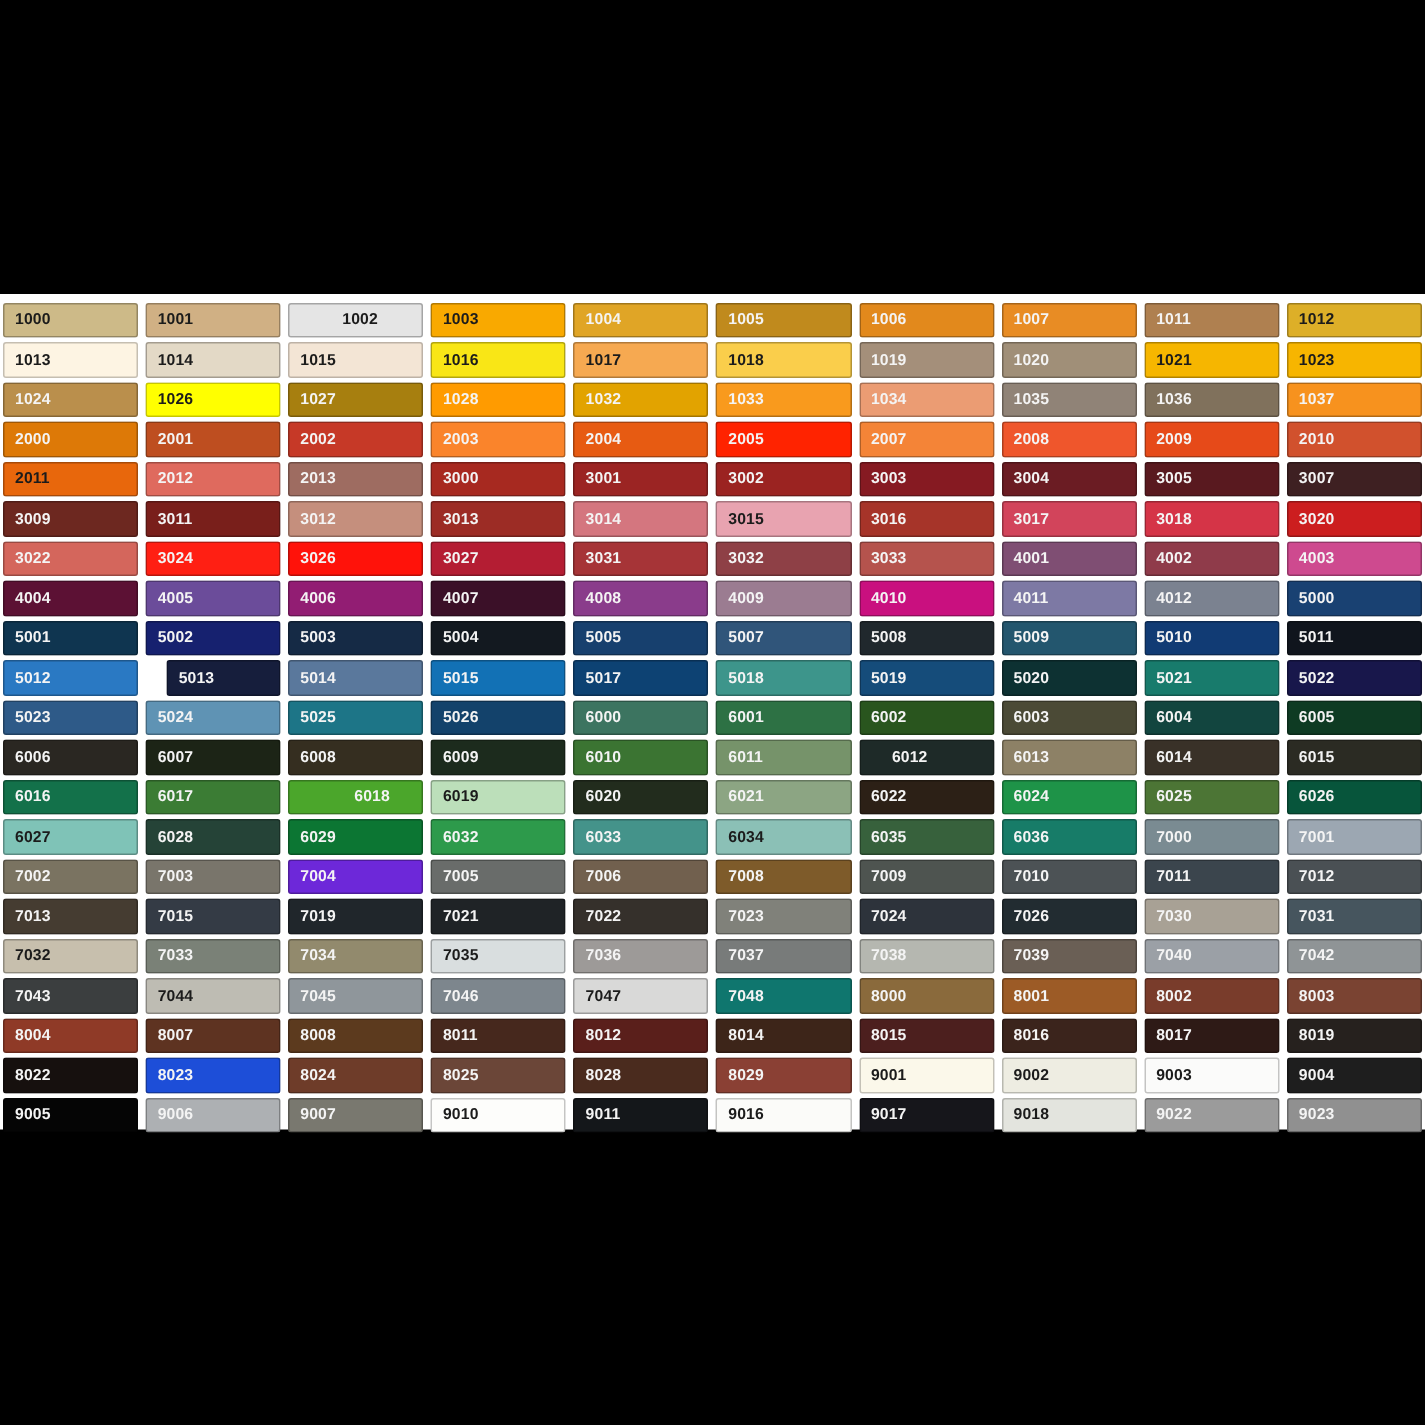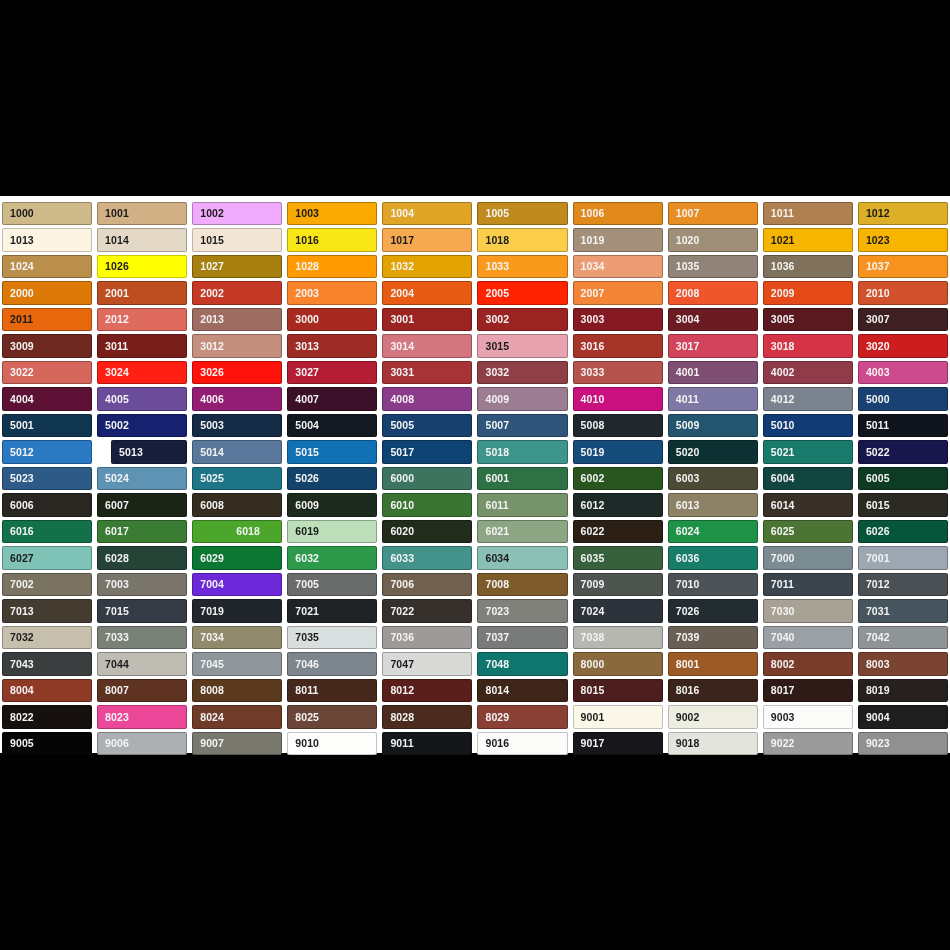--- a/index.html
+++ b/index.html
@@ -70,21 +70,21 @@
 
 <div id="stage">
   <div id="chart-panel">
     <div id="swatch-grid">
         <div class="swatch lt" style="background: rgb(205, 186, 136);">
           <span class="swatch-label">1000</span>
         </div>
         <div class="swatch lt" style="background: rgb(208, 176, 132);">
           <span class="swatch-label">1001</span>
         </div>
-        <div class="swatch lt" style="background: #f0abfc;">
+        <div class="swatch lt" style="background: #e5e5e5; padding-left: 28px;">
           <span class="swatch-label">1002</span>
         </div>
         <div class="swatch lt" style="background: rgb(249, 169, 0);">
           <span class="swatch-label">1003</span>
         </div>
         <div class="swatch dk" style="background: rgb(224, 165, 38);">
           <span class="swatch-label">1004</span>
         </div>
         <div class="swatch dk" style="background: rgb(192, 138, 29);">
           <span class="swatch-label">1005</span>
@@ -412,21 +412,21 @@
         </div>
         <div class="swatch dk" style="background: rgb(28, 43, 29);">
           <span class="swatch-label">6009</span>
         </div>
         <div class="swatch dk" style="background: rgb(59, 116, 50);">
           <span class="swatch-label">6010</span>
         </div>
         <div class="swatch dk" style="background: rgb(118, 147, 106);">
           <span class="swatch-label">6011</span>
         </div>
-        <div class="swatch dk" style="background: rgb(30, 42, 40);">
+        <div class="swatch dk" style="background: rgb(30, 42, 40); padding-left: 14px;">
           <span class="swatch-label">6012</span>
         </div>
         <div class="swatch dk" style="background: rgb(141, 129, 102);">
           <span class="swatch-label">6013</span>
         </div>
         <div class="swatch dk" style="background: rgb(57, 49, 40);">
           <span class="swatch-label">6014</span>
         </div>
         <div class="swatch dk" style="background: rgb(43, 43, 35);">
           <span class="swatch-label">6015</span>
@@ -637,21 +637,21 @@
         </div>
         <div class="swatch dk" style="background: rgb(46, 26, 22);">
           <span class="swatch-label">8017</span>
         </div>
         <div class="swatch dk" style="background: rgb(38, 33, 30);">
           <span class="swatch-label">8019</span>
         </div>
         <div class="swatch dk" style="background: rgb(22, 16, 14);">
           <span class="swatch-label">8022</span>
         </div>
-        <div class="swatch dk" style="background: #ec4899;">
+        <div class="swatch dk" style="background: #1d4ed8;">
           <span class="swatch-label">8023</span>
         </div>
         <div class="swatch dk" style="background: rgb(110, 60, 41);">
           <span class="swatch-label">8024</span>
         </div>
         <div class="swatch dk" style="background: rgb(107, 70, 56);">
           <span class="swatch-label">8025</span>
         </div>
         <div class="swatch dk" style="background: rgb(74, 43, 30);">
           <span class="swatch-label">8028</span>

